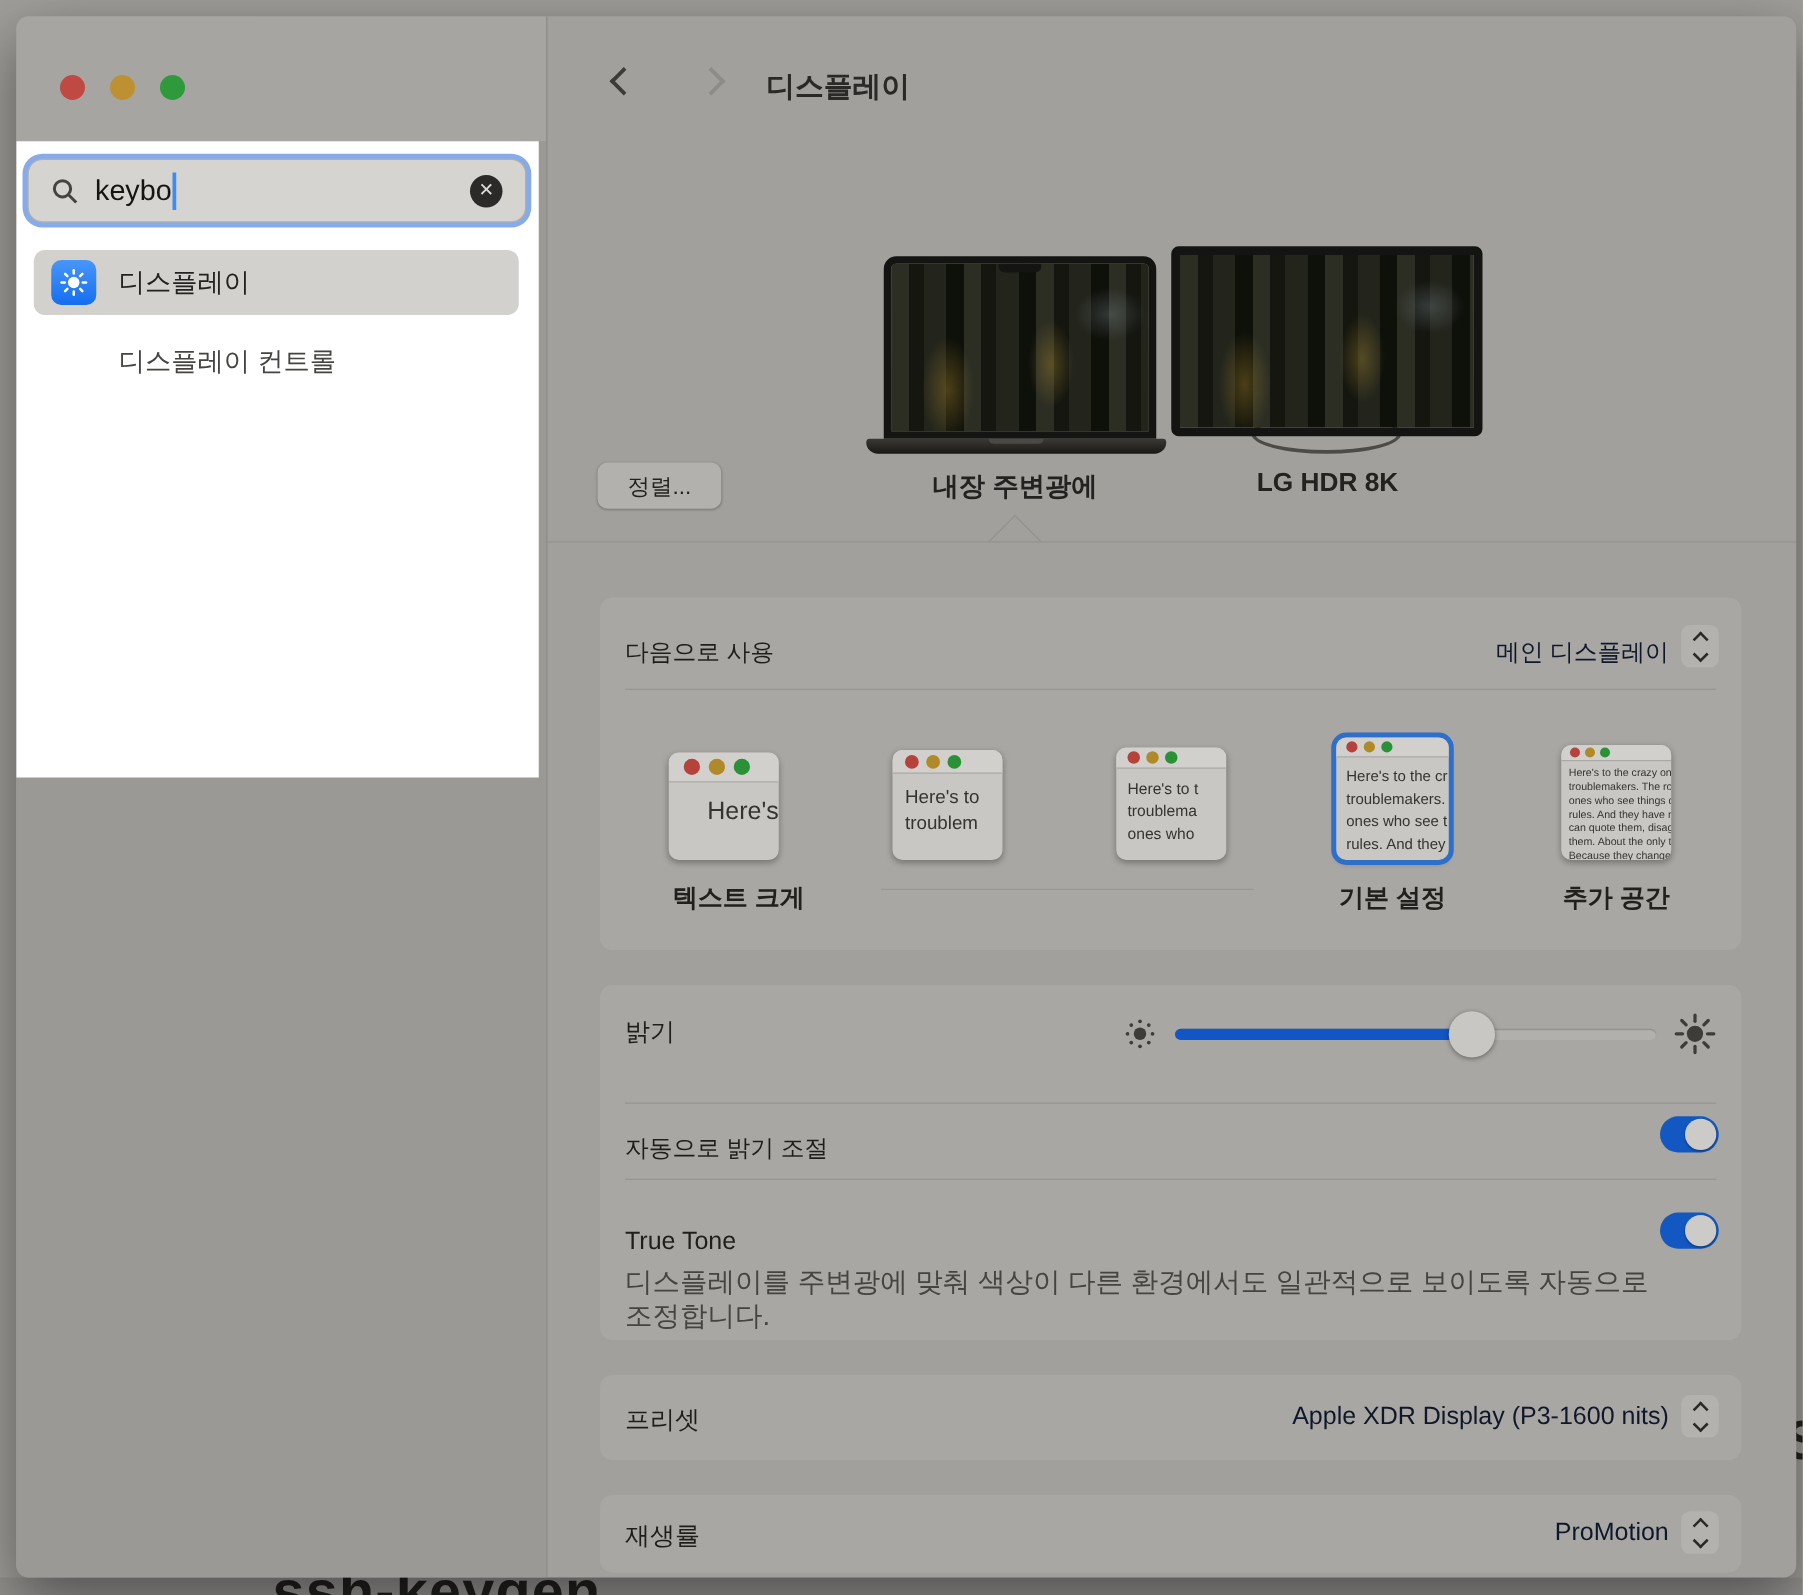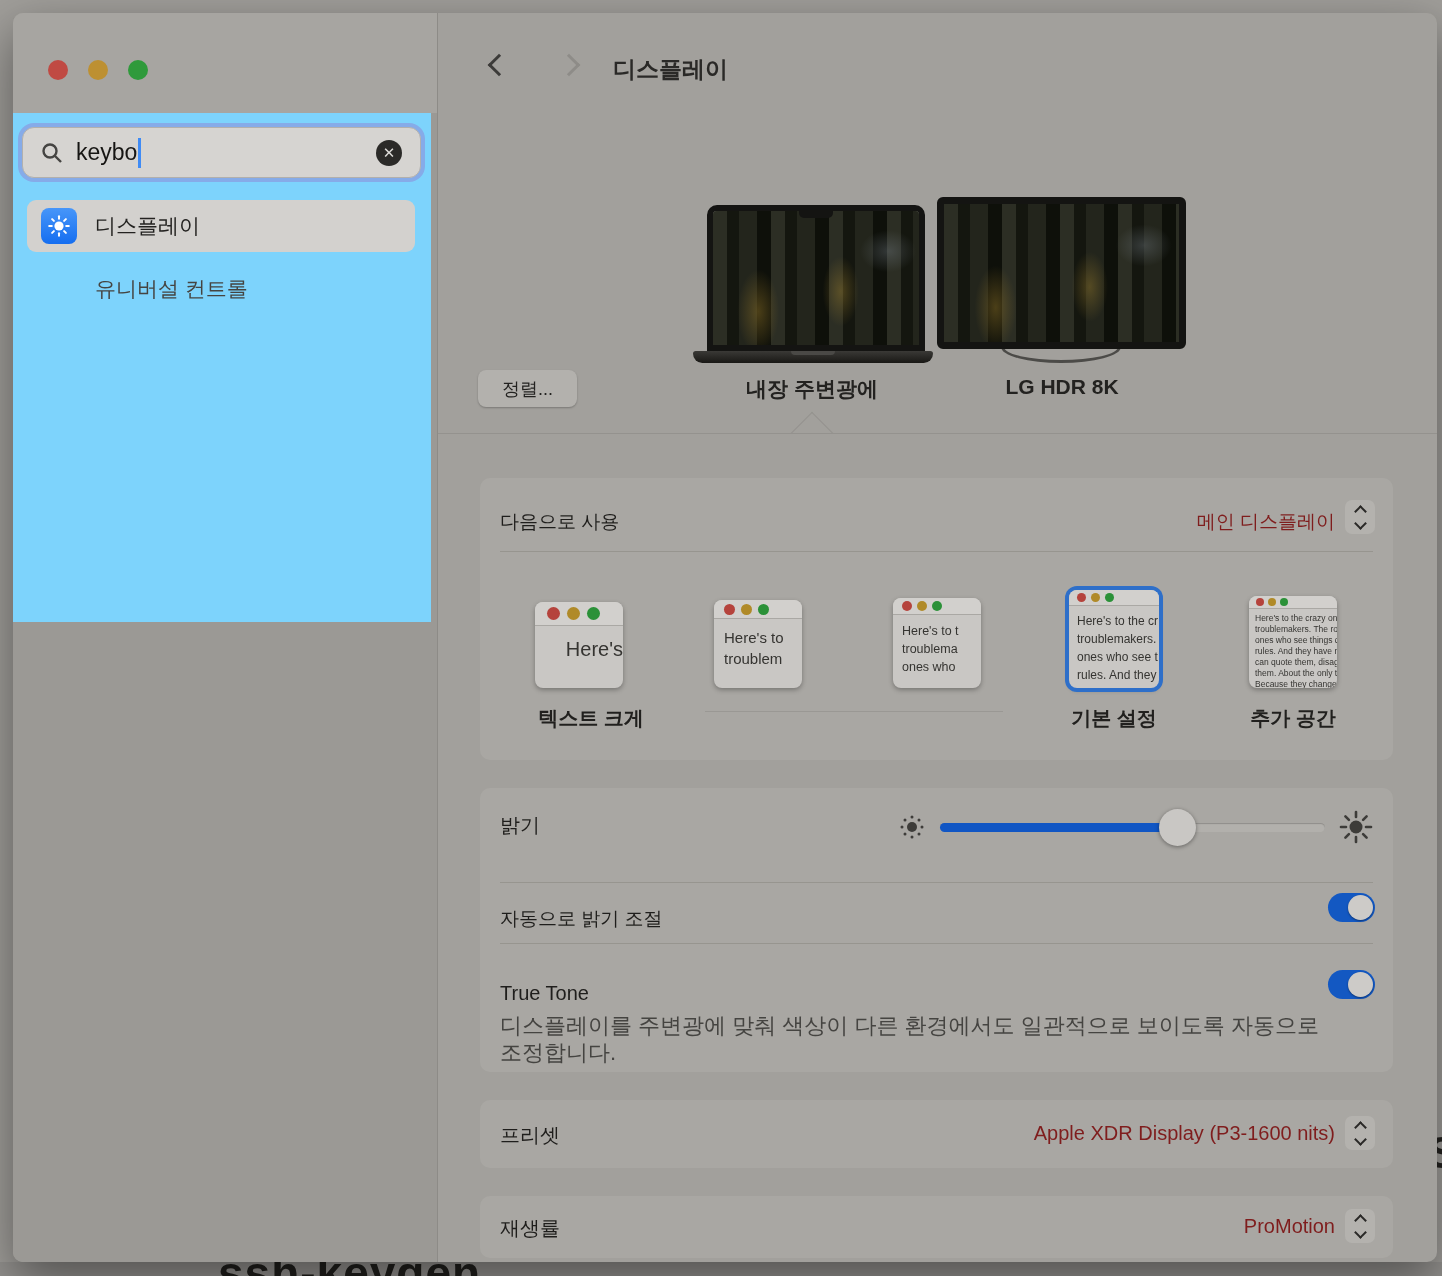--- a/index.html
+++ b/index.html
@@ -17,21 +17,21 @@
             border-radius:10px; overflow:hidden; z-index:2;
             background:#a2a09c; box-shadow:0 18px 50px rgba(0,0,0,.45); }
 
   
   .sidebar { position:absolute; left:0; top:0; width:424px; height:100%; background:#9b9995; }
   .sidebar-titlebar { position:absolute; left:0; top:0; width:100%; height:100px; background:#a7a5a1; }
   .traffic { position:absolute; top:47px; width:20px; height:20px; border-radius:50%; }
   .t-red    { left:35px;  background:#c04a43; }
   .t-yellow { left:75px;  background:#bd9032; }
   .t-green  { left:115px; background:#2f9a3b; }
-  .search-panel { position:absolute; left:0; top:100px; width:418px; height:509px; background:#7dd3fc; }
+  .search-panel { position:absolute; left:0; top:100px; width:418px; height:509px; background:#ffffff; }
   .sidebar-divider { position:absolute; left:424px; top:0; width:1px; height:100%; background:#8d8b87; }
 
   .search-field { position:absolute; left:9px; top:14px; width:399px; height:51px;
                   background:#d6d4d1; border:1px solid #b2b0ad; border-radius:12px;
                   box-shadow:0 0 0 4px #86abe8; display:flex; align-items:center; }
   .search-glass { margin-left:17px; flex:0 0 auto; }
   .search-text { margin-left:12px; font-size:23px; color:#161513; }
   .text-caret { display:inline-block; width:3px; height:30px; background:#3f8bf5; vertical-align:-6px; margin-left:1px; }
   .clear-btn { position:absolute; right:18px; top:12px; width:26px; height:26px; border-radius:50%;
                background:#2b2a28; color:#dddbd8; font-size:15px; line-height:26px; text-align:center; }
@@ -91,21 +91,21 @@
 
   
   .card { position:absolute; left:467px; width:913px; background:#a9a7a3; border-radius:10px; }
   .card1 { top:465px; height:282px; }
   .card2 { top:775px; height:284px; }
   .card3 { top:1087px; height:68px; }
   .card4 { top:1183px; height:62px; }
   .card-divider { position:absolute; left:20px; right:20px; height:1px; background:#97958f; }
 
   .row-label { position:absolute; left:20px; font-size:19px; color:#1f1e1c; }
-  .row-value { position:absolute; right:58px; font-size:19px; color:#7f1d1d; text-align:right; }
+  .row-value { position:absolute; right:58px; font-size:19px; color:#0f172a; text-align:right; }
   .stepper { position:absolute; right:18px; width:30px; height:34px; background:#b4b2ae;
              border-radius:7px; display:flex; flex-direction:column; align-items:center; justify-content:center; gap:3px; }
   .chev { width:9px; height:9px; border-left:2.5px solid #2a2927; border-bottom:2.5px solid #2a2927; }
   .chev.up   { transform:rotate(135deg); margin-top:3px; }
   .chev.down { transform:rotate(-45deg); margin-bottom:3px; }
 
   
   .mini { position:absolute; background:#c9c7c4; border-radius:8px; overflow:hidden;
           box-shadow:0 2px 5px rgba(0,0,0,.3); }
   .mini-bar { background:#d2d0cd; border-bottom:1px solid #aaa8a4; display:flex; align-items:center; }
@@ -175,21 +175,21 @@
                 <line x1="17.1" y1="17.1" x2="18.9" y2="18.9"></line>
               <line x1="5.1" y1="18.9" x2="6.9" y2="17.1"></line>
                 <line x1="17.1" y1="6.9" x2="18.9" y2="5.1"></line>
             </g>
           </svg>
         </div>
         <div class="result-label">디스플레이</div>
       </div>
 
       <div class="result-row plain">
-        <div class="result-label">유니버설 컨트롤</div>
+        <div class="result-label">디스플레이 컨트롤</div>
       </div>
     </div>
   </div>
   <div class="sidebar-divider"></div>
 
   <div class="nav-chevron nav-back"></div>
   <div class="nav-chevron nav-forward"></div>
   <div class="page-title">디스플레이</div>
 
   <div class="laptop-screen">

